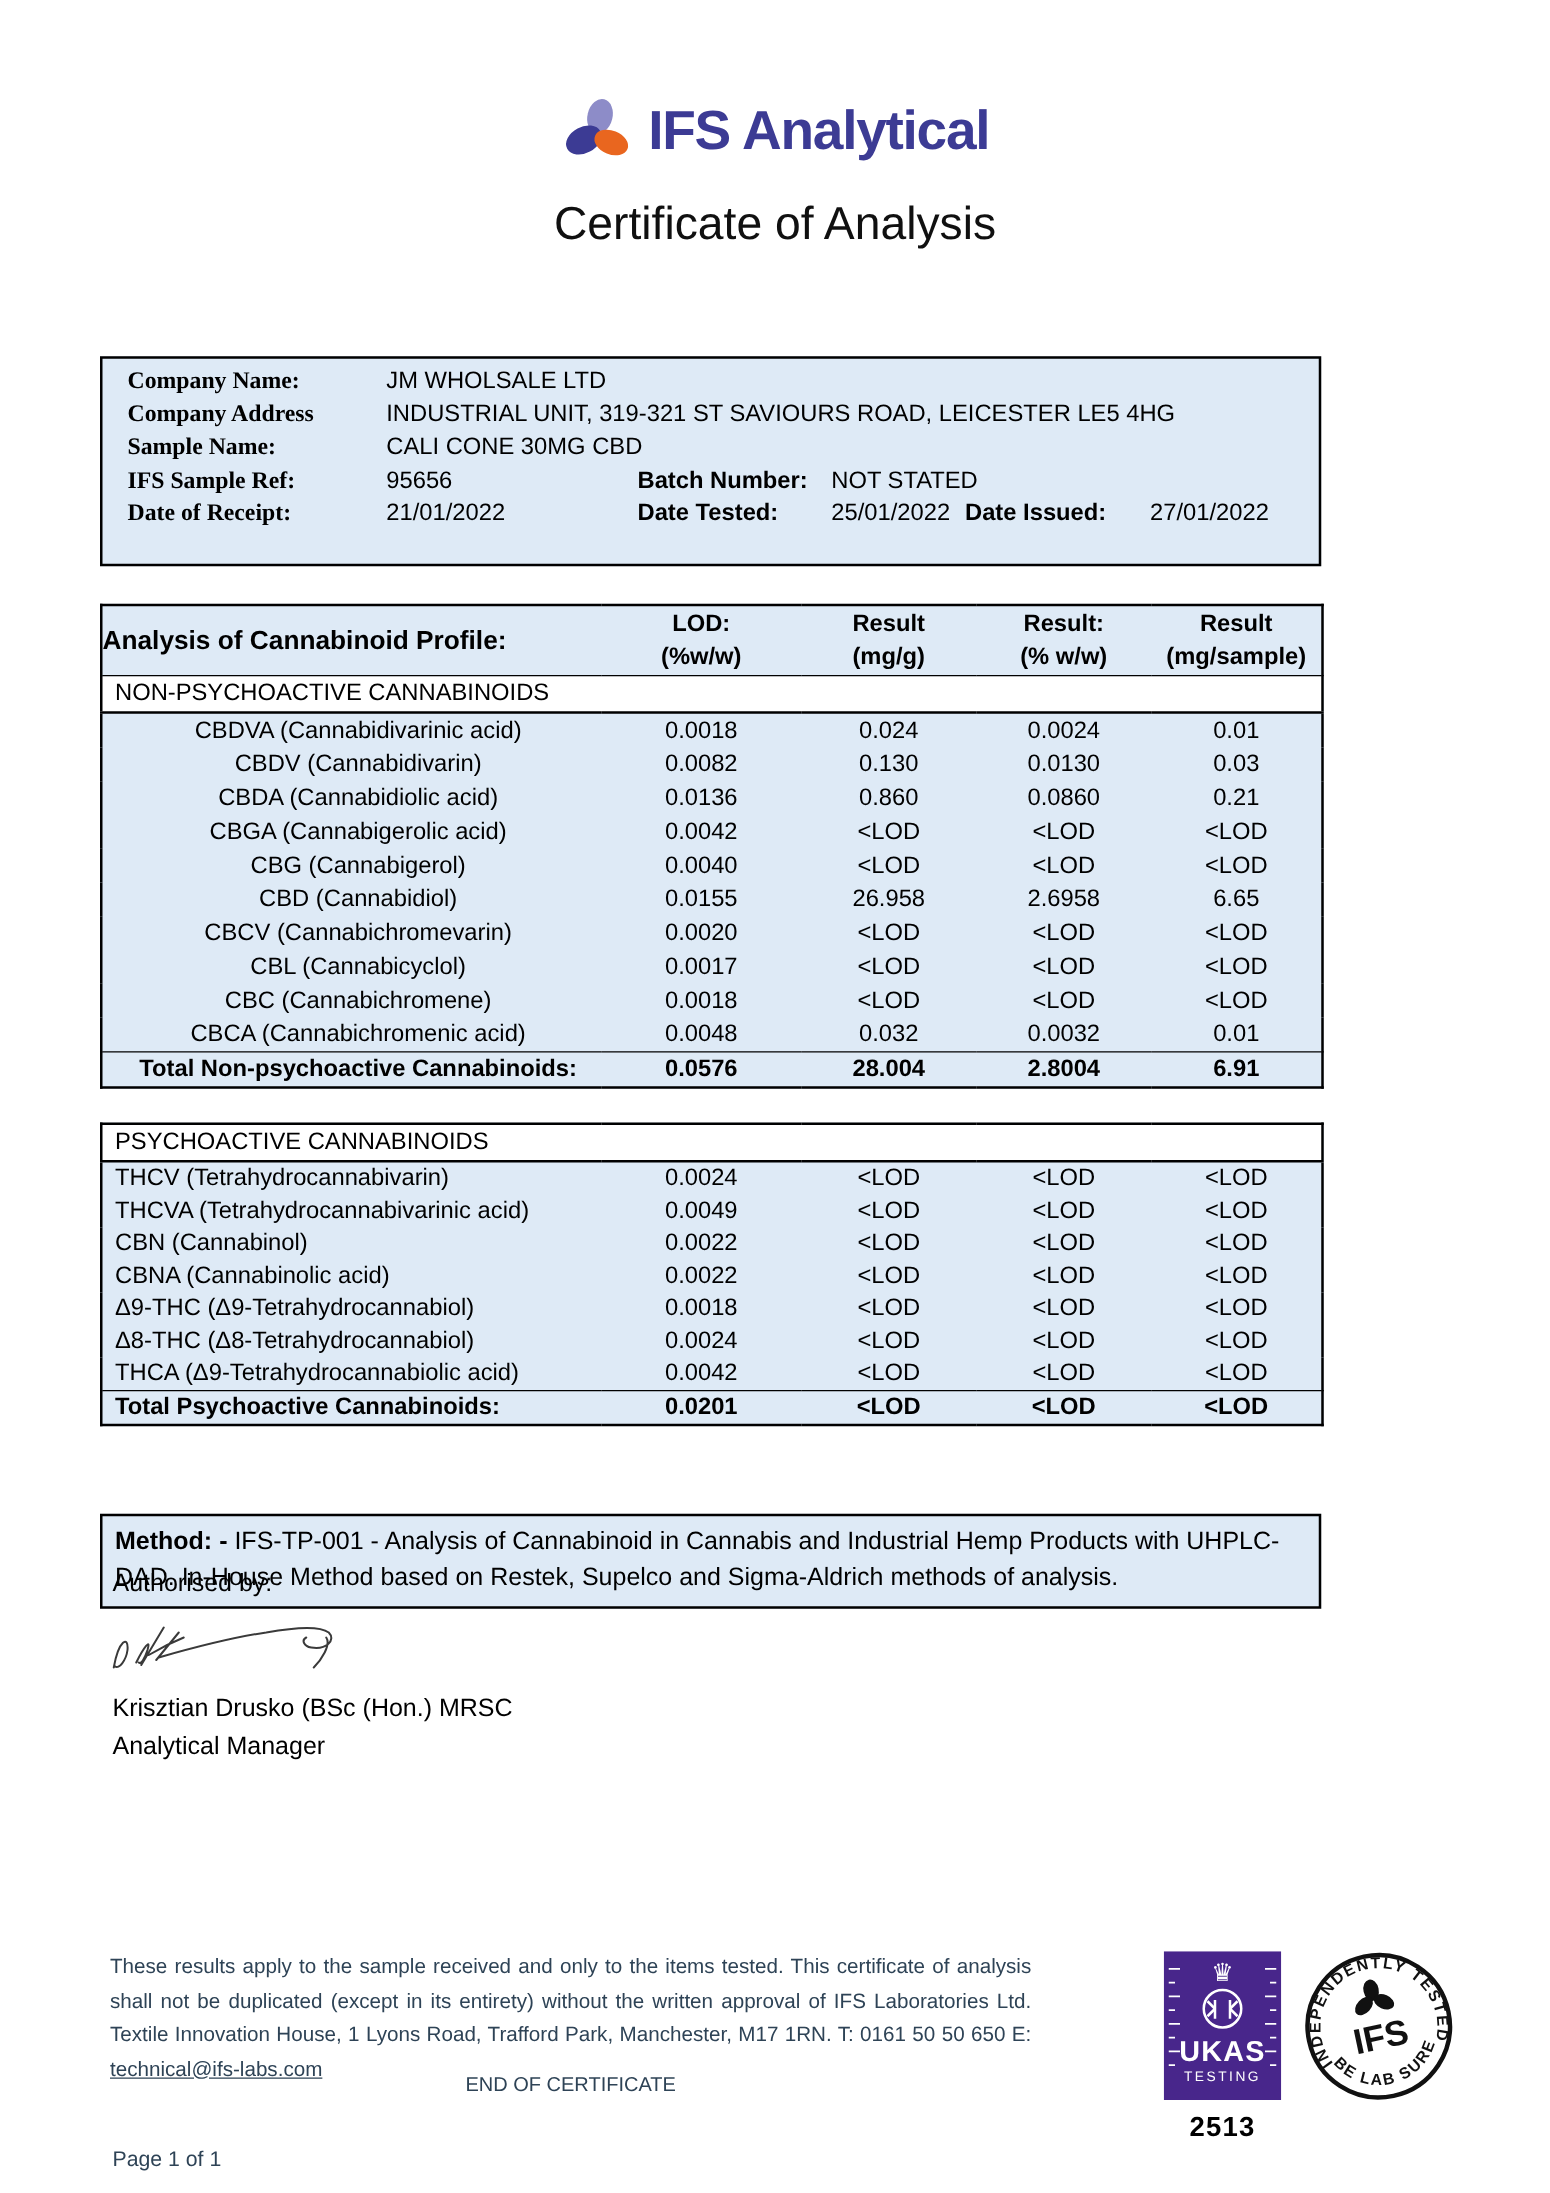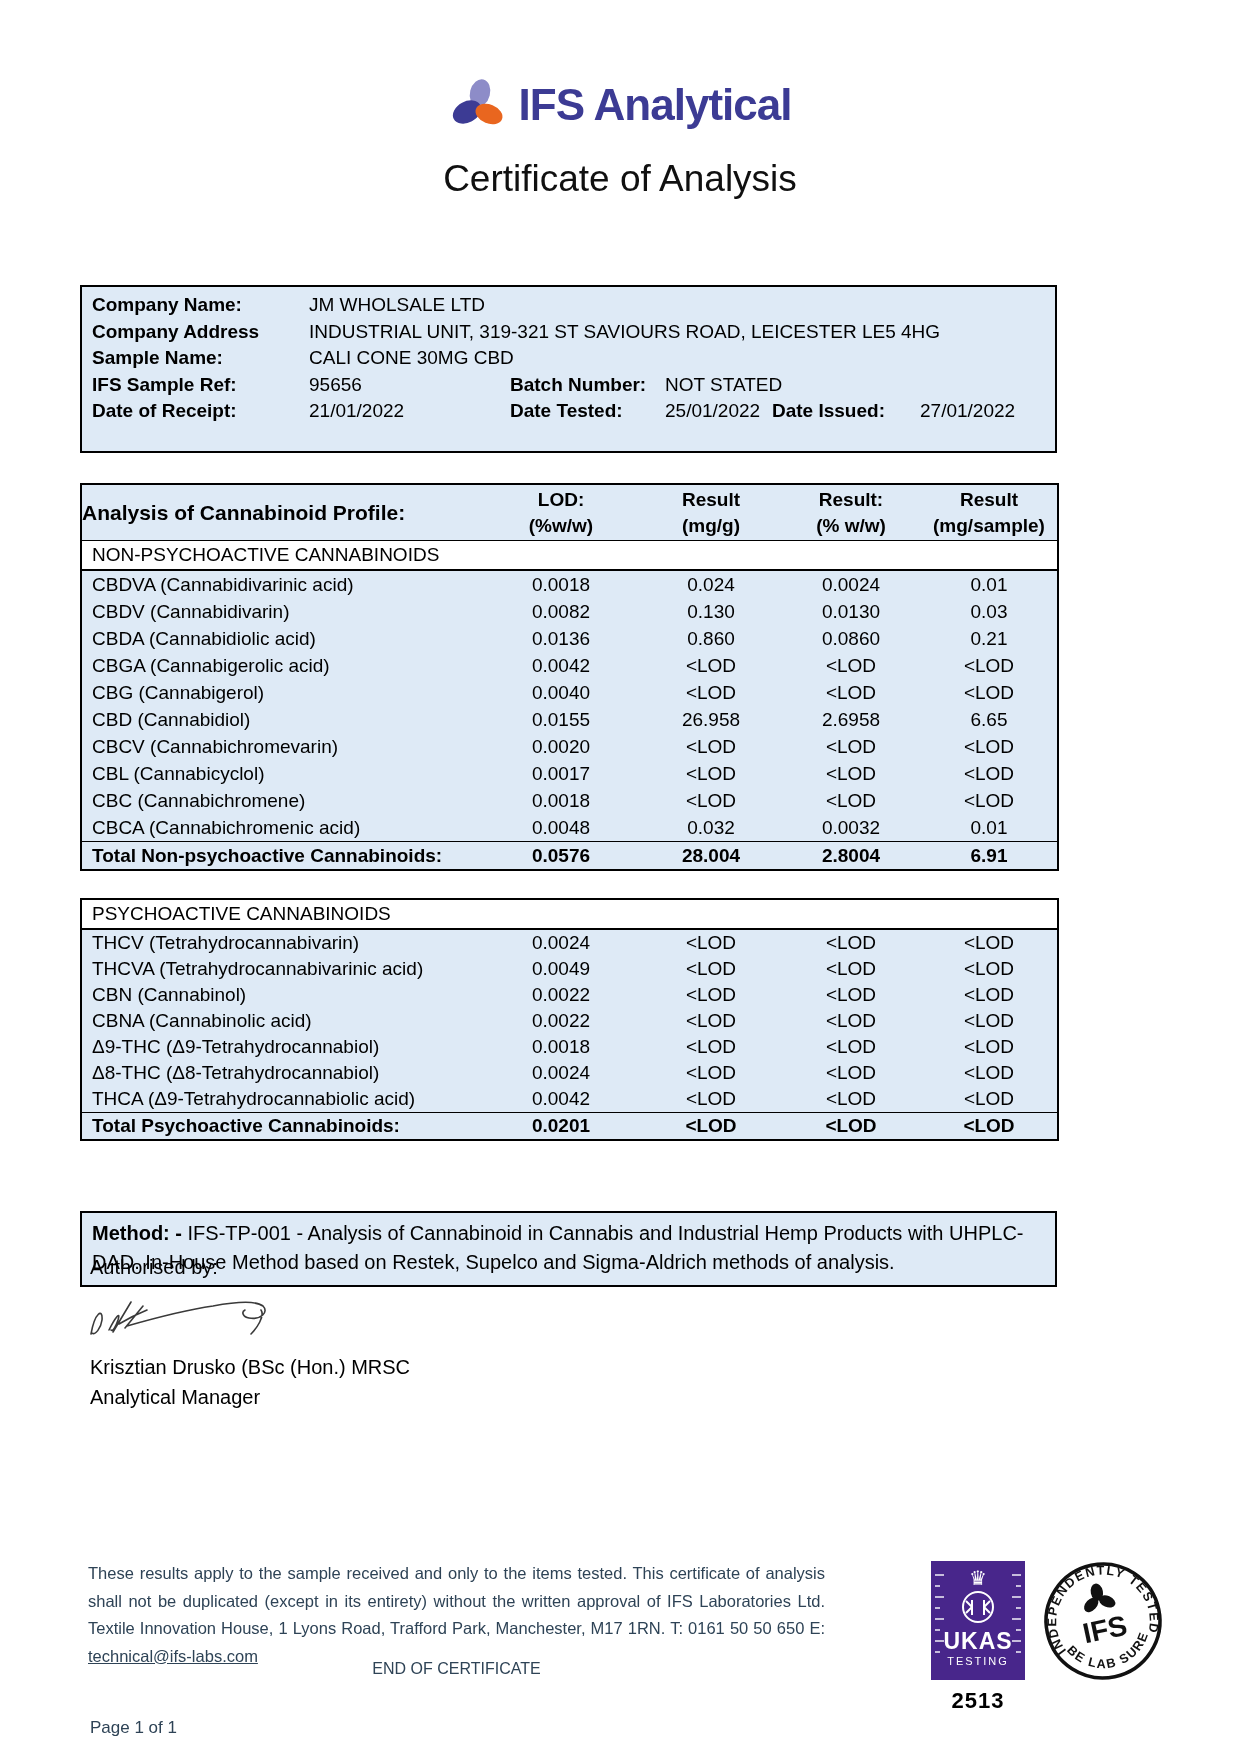--- a/index.html
+++ b/index.html
@@ -11,39 +11,39 @@
   .brand-row { position:absolute; top:76px; left:0; width:100%; display:flex; align-items:center; justify-content:center; gap:12px; }
   .brand-name { font-size:44px; font-weight:bold; color:#3C3B94; letter-spacing:-1px; }
   .doc-title { position:absolute; top:158px; left:0; width:100%; text-align:center; font-size:37px; color:#101010; }
 
   
   .info-box { position:absolute; top:285px; left:80px; width:977px; height:168px;
     background:#DEEAF6; border:2.5px solid #000; box-sizing:border-box; padding-top:7px; }
   .info-row { position:relative; height:26.5px; font-size:19px; white-space:nowrap; }
   .info-row span { position:absolute; top:0; }
   .lbl { font-weight:bold; }
-  .c1l { left:10px; }  .c1v { left:205px;margin-left:22px; }
+  .c1l { left:20px;font-family:Liberation Serif, serif; }  .c1v { left:205px;margin-left:22px; }
   .c2l { left:428px; } .c2v { left:583px; }
   .c3l { left:690px; } .c3v { left:838px; }
 
   
   table.tbl { position:absolute; left:80px; width:977px; border-collapse:collapse; table-layout:fixed;
     background:#DEEAF6; border:2.5px solid #000; font-size:19px; }
   #table1 { top:483px; } #table2 { top:898px; }
   .tbl col.c-name { width:400px; } .tbl col.c-lod { width:160px; }
   .tbl col.c-mgg { width:140px; } .tbl col.c-pww { width:140px; } .tbl col.c-mgs { width:137px; }
   .tbl th, .tbl td { padding:0; }
   .hdr-row th { border-bottom:1.5px solid #000; height:55px; vertical-align:middle; }
   .title-cell { text-align:left; font-size:21px; font-weight:bold; padding-left:10px; }
   .col-head { font-weight:bold; text-align:center; line-height:26px; font-size:19px; }
   .section-row td { background:#fff; font-weight:normal; border-bottom:2.5px solid #000; height:28px;
     padding-left:10px; text-align:left; font-size:19px; }
   .tbl td.name { text-align:left; padding-left:10px; }
   .tbl td.num  { text-align:center; }
-  #table1 tbody td { height:27px; } #table2 tbody td { height:26px; }
+  #table1 tbody td { height:27px;text-align:center; } #table2 tbody td { height:26px; }
   .tbl tr.total-row td { font-weight:bold; border-top:1.5px solid #000; height:29px; }
 
   
   .method-box { position:absolute; top:1211px; left:80px; width:977px; box-sizing:border-box;
     background:#DEEAF6; border:2.5px solid #000; padding:6px 10px 8px 10px; font-size:20px; line-height:29px; }
   .method-label { font-weight:bold; }
 
   
   .authorised { position:absolute; top:1256px; left:90px; font-size:20px; }
   .signature  { position:absolute; top:1284px; left:85px; }

